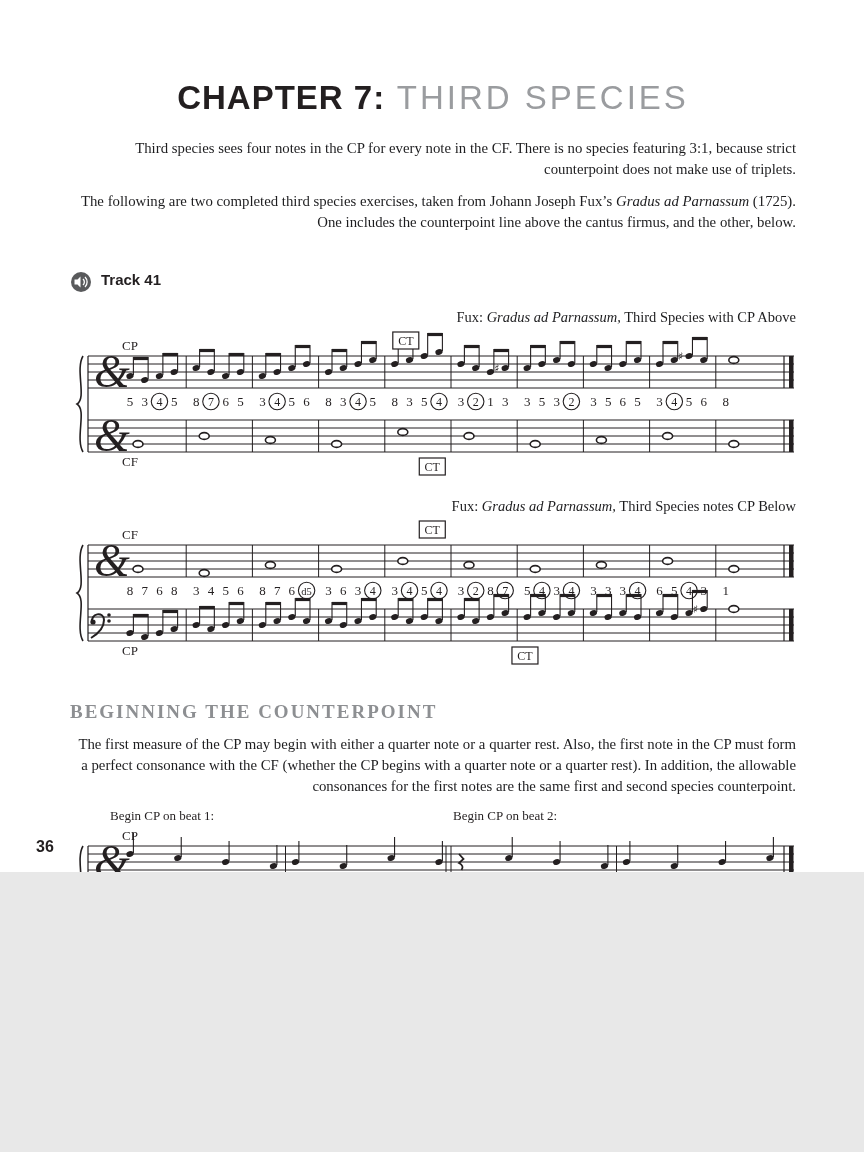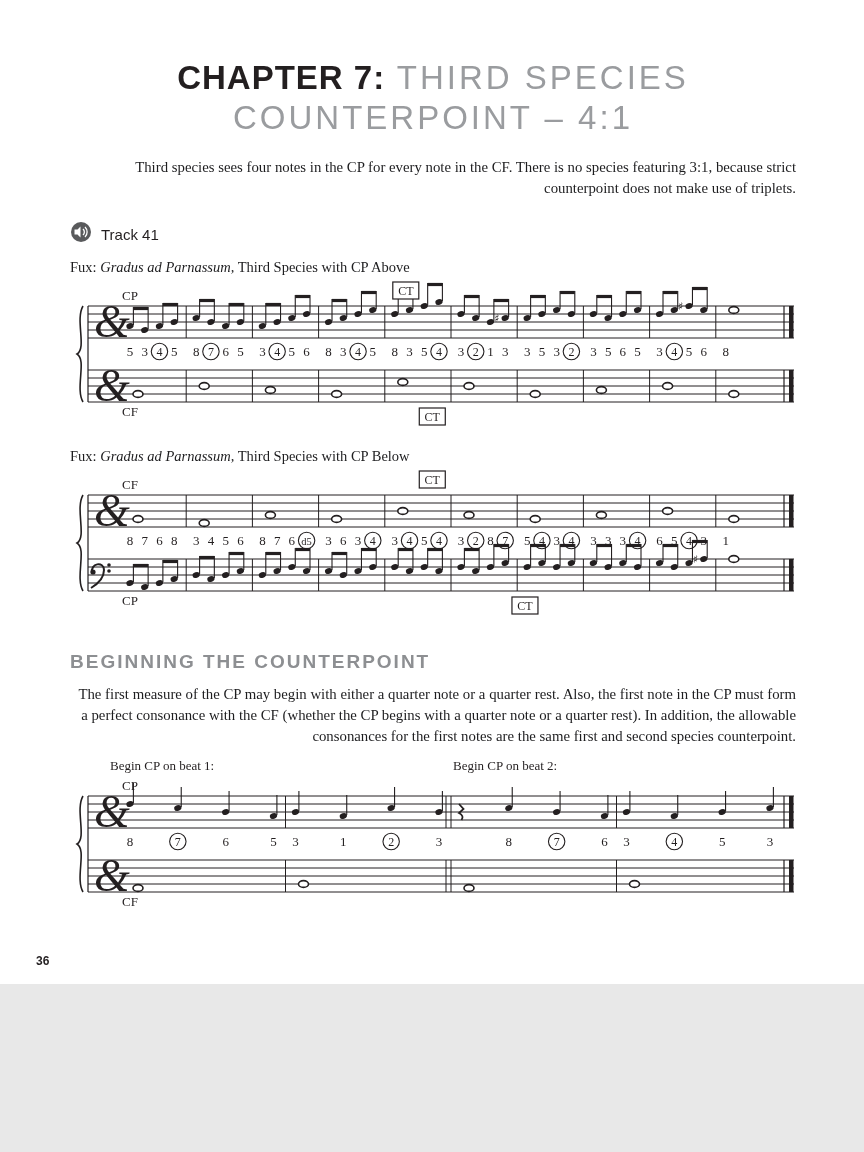--- a/index.html
+++ b/index.html
@@ -1,58 +1,60 @@
 <!DOCTYPE html>
 <html><head>
 <meta charset="utf-8">
 <style>
   html,body{margin:0;padding:0;background:#e8e8e8;}
   .page{
-    width:864px;height:984px;margin:0 auto;background:#ffffff;
-    box-sizing:border-box;padding:40px 68px 0 70px;position:relative;
+    width:864px;height:872px;margin:0 auto;background:#ffffff;
+    box-sizing:border-box;padding:60px 68px 0 70px;position:relative;
     font-family:"Liberation Serif", serif;color:#1d1d1f;
   }
   h1.chapter-title{
     font-family:"Liberation Sans", sans-serif;
     text-align:center;font-size:33px;line-height:1.2;
     margin:18px 0 20px;font-weight:400;
   }
   .t-bold{font-weight:800;color:#231f20;letter-spacing:1px;}
   .t-light{color:#9a9c9f;letter-spacing:3px;font-weight:400;}
   p.body-text{font-size:14.8px;line-height:1.42;margin:11px 0;text-align:right;}
   .track-row{
-    display:flex;align-items:flex-end;gap:9px;
-    font-family:"Liberation Sans", sans-serif;font-weight:400;font-size:15px;
-    margin:22px 0 6px;color:#231f20;
+    display:flex;align-items:flex-start;gap:9px;
+    font-family:"Liberation Sans", sans-serif;font-weight:700;font-size:15px;
+    margin:38px 0 6px;color:#231f20;
   }
   .speaker{display:inline-flex;width:22px;height:22px;}
-  p.caption{font-size:14.5px;margin:16px 0 4px;}
+  p.caption{font-size:14.5px;margin:16px 0 4px;text-align:right;}
   p.caption em, p.body-text em{font-style:italic;}
   .music{margin:2px 0 10px;}
   .music svg{display:block;}
   h2.section-heading{
-    font-family:Liberation Sans, sans-serif;
+    font-family:Liberation Serif, serif;
     font-size:19px;color:#8d8f92;letter-spacing:2px;font-weight:600;
     margin:30px 0 8px;
   }
   .page-number{
     position:absolute;left:36px;bottom:16px;
-    font-family:"Liberation Sans", sans-serif;font-weight:700;font-size:12px;color:#231f20;
+    font-family:"Liberation Sans", sans-serif;font-weight:700;font-size:16px;color:#231f20;
   }
 </style>
 </head>
 <body>
 
 <div class="page">
 
-  <h1 class="chapter-title"><span class="t-bold">CHAPTER 7:</span><span class="t-light"> THIRD SPECIES</span><br><span class="t-light">COUNTERPOINT – 4:1</span>
+  <h1 class="chapter-title"><span class="t-bold">CHAPTER 7:</span><span class="t-light"> THIRD SPECIES</span><br>
   </h1>
 
   <p class="body-text">Third species sees four notes in the CP for every note in the CF. There is no species featuring 3:1, because strict counterpoint does not make use of triplets.</p>
 
+  <p class="body-text"><span>The following are two completed third species exercises, taken from Johann Joseph Fux’s </span><em>Gradus ad Parnassum</em><span> (1725). One includes the counterpoint line above the cantus firmus, and the other, below.</span>
+  </p>
 
   <div class="track-row">
     <span class="speaker">
       <svg width="22" height="22" viewBox="0 0 22 22">
         <circle cx="11" cy="11" r="10" fill="#595a5c"></circle>
         <polygon points="4.5,8.5 7.5,8.5 10.5,5.5 10.5,16.5 7.5,13.5 4.5,13.5" fill="#ffffff"></polygon>
         <path d="M13,8 a4,4 0 0 1 0,6" stroke="#ffffff" fill="none" stroke-width="1.3"></path>
         <path d="M15,6 a7,7 0 0 1 0,10" stroke="#ffffff" fill="none" stroke-width="1.3"></path>
       </svg>
     </span>
@@ -250,21 +252,21 @@
         <text x="655.8000000000001" y="76" text-anchor="middle" font-size="13" font-family="&quot;Liberation Serif&quot;, serif" fill="#231f20">8</text>
         <rect x="322.8" y="2" width="26" height="17" fill="#fff" stroke="#231f20" stroke-width="1.2"></rect>
         <text x="335.8" y="15" text-anchor="middle" font-size="12" font-family="&quot;Liberation Serif&quot;, serif" fill="#231f20">CT</text>
         <rect x="349.28000000000003" y="128" width="26" height="17" fill="#fff" stroke="#231f20" stroke-width="1.2"></rect>
         <text x="362.28000000000003" y="141" text-anchor="middle" font-size="12" font-family="&quot;Liberation Serif&quot;, serif" fill="#231f20">CT</text>
         <text x="52" y="20" font-size="13" font-family="&quot;Liberation Serif&quot;, serif" fill="#231f20">CP</text>
         <text x="52" y="136" font-size="13" font-family="&quot;Liberation Serif&quot;, serif" fill="#231f20">CF</text>
       </svg>
     </div>
 
-  <p class="caption"><span>Fux: </span><em>Gradus ad Parnassum,</em><span> Third Species with CP Below</span>
+  <p class="caption"><span>Fux: </span><em>Gradus ad Parnassum,</em><span> Third Species notes CP Below</span>
   </p>
 
   <div class="music" id="ex2">
       <svg width="726" height="152" viewBox="0 0 726 152">
         <path d="M13,26 C5,40 17,68 7,74 C17,80 5,108 13,122" stroke="#231f20" stroke-width="1.6" fill="none"></path>
         <line x1="18" y1="26" x2="18" y2="122" stroke="#231f20" stroke-width="1.2"></line>
         <line x1="18" y1="26" x2="724" y2="26" stroke="#231f20" stroke-width="1"></line>
         <line x1="18" y1="34" x2="724" y2="34" stroke="#231f20" stroke-width="1"></line>
         <line x1="18" y1="42" x2="724" y2="42" stroke="#231f20" stroke-width="1"></line>
         <line x1="18" y1="50" x2="724" y2="50" stroke="#231f20" stroke-width="1"></line>

